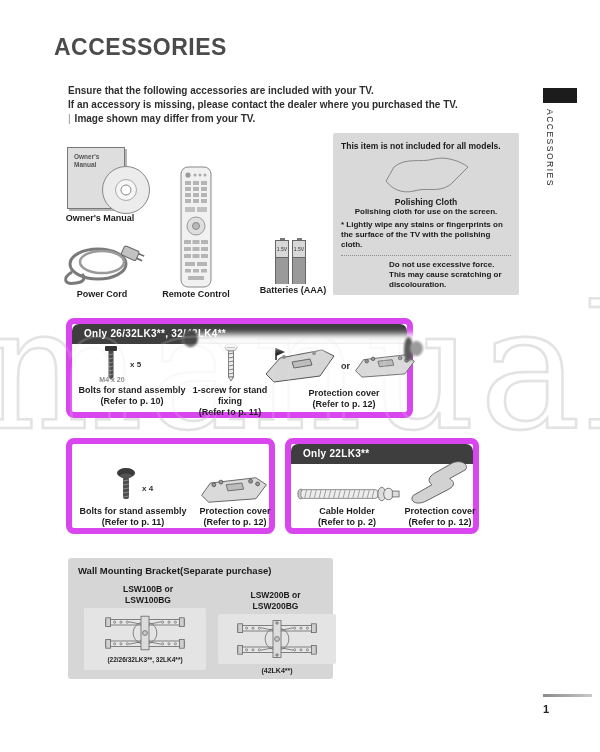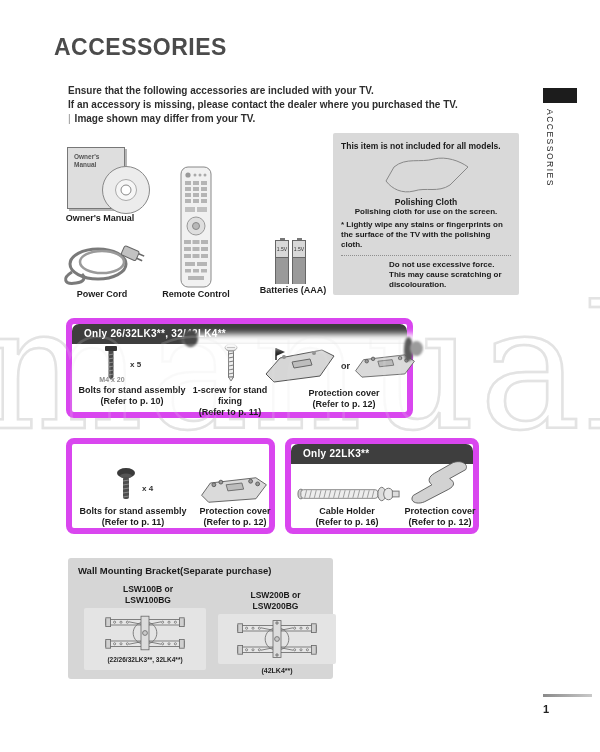--- a/index.html
+++ b/index.html
@@ -284,21 +284,21 @@
         <line x1="70" y1="8" x2="68" y2="16"></line>
           <line x1="75" y1="8" x2="73" y2="16"></line>
           <line x1="80" y1="8" x2="78" y2="16"></line>
       </g>
       <ellipse cx="88" cy="12" rx="4" ry="7" fill="#dddddd" stroke="#777"></ellipse>
       <ellipse cx="95" cy="12" rx="5" ry="6" fill="#e7e7e7" stroke="#777"></ellipse>
       <rect x="99" y="9" width="7" height="6" fill="#dddddd" stroke="#777"></rect>
     </svg>
     <div class="cap abs" style="left:2px;top:62px;width:108px;">
       <div>Cable Holder</div>
-      <div>(Refer to p. 16)</div>
+      <div>(Refer to p. 2)</div>
     </div>
     <svg class="abs" style="left:116px;top:16px;" width="64" height="46" viewBox="0 0 72 50">
       <path d="M52,2 C60,-1 70,3 66,10 L48,20 C54,24 54,28 47,32 L20,46 C11,50 2,46 7,39 L28,27 C23,23 24,18 31,14 Z" fill="#d2d2d2" stroke="#555"></path>
     </svg>
     <div class="cap abs" style="left:108px;top:62px;width:82px;">
       <div>Protection cover</div>
       <div>(Refer to p. 12)</div>
     </div>
   </div>
 

